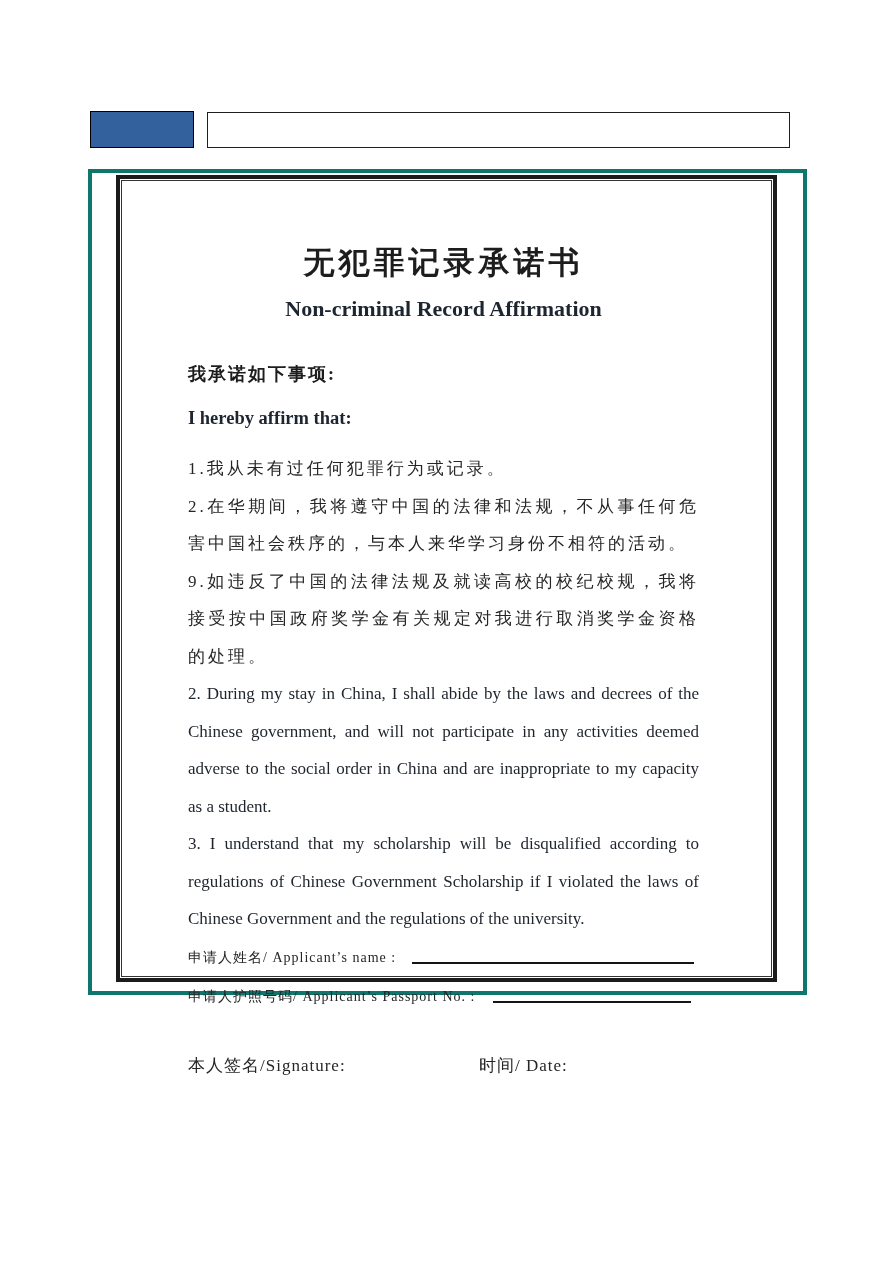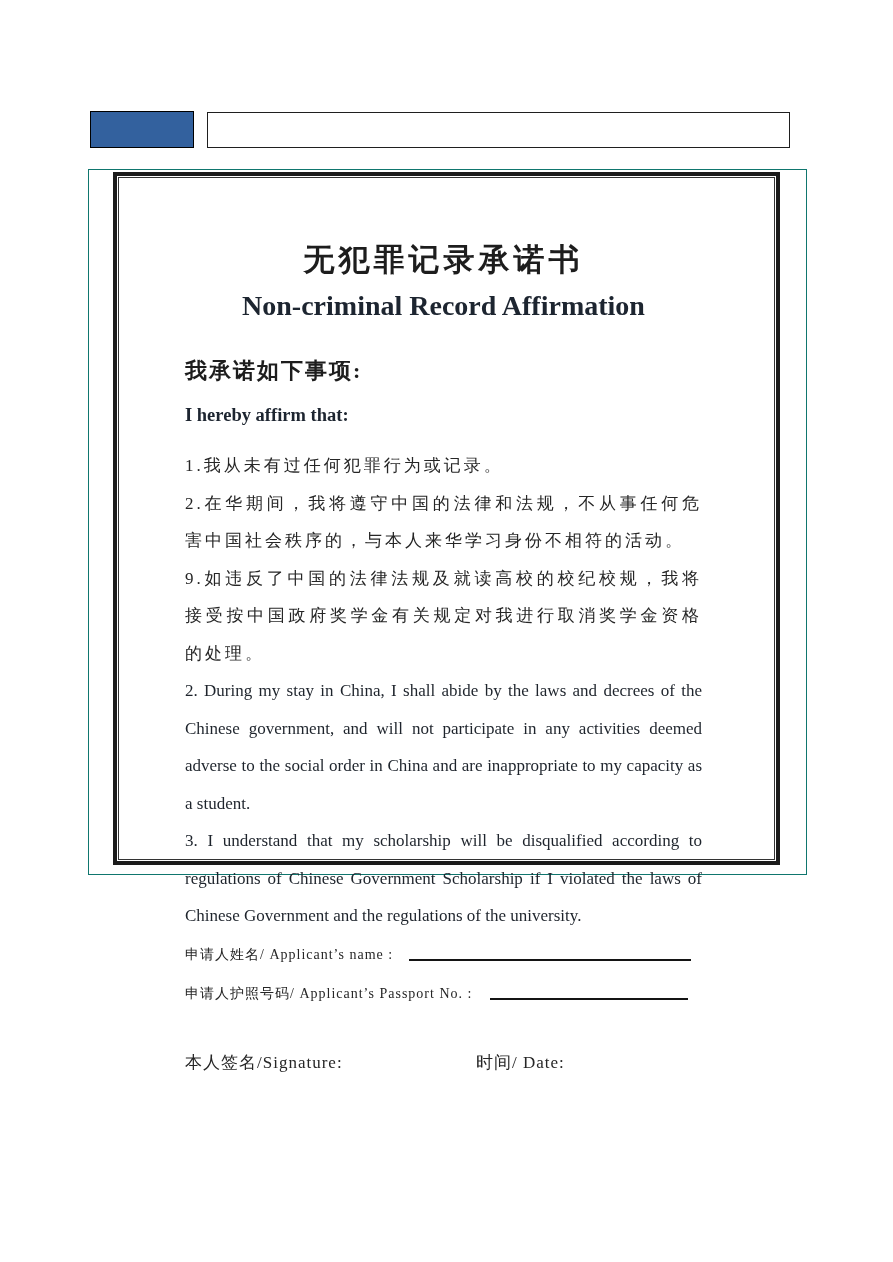--- a/index.html
+++ b/index.html
@@ -30,22 +30,22 @@
     left: 207px; top: 112px;
     width: 583px; height: 36px;
     background: #ffffff;
     border: 1px solid #1f1f1f;
     box-sizing: border-box;
   }
   
   .scan {
     position: absolute;
     left: 88px; top: 169px;
-    width: 719px; height: 706px;
-    border: 1px solid #0f766e;
+    width: 719px; height: 826px;
+    border: 4px solid #0f766e;
     box-sizing: border-box;
     background: #ffffff;
   }
   .frame {
     position: absolute;
     left: 24px; top: 2px; right: 26px; bottom: 9px;
     border: 4px solid #1b1b1b;
   }
   .frame-inner {
     position: absolute;
@@ -62,29 +62,29 @@
     margin: 64px 0 0 0;
     font-size: 31px;
     line-height: 36px;
     font-weight: bold;
     text-align: center;
     letter-spacing: 4px;
     color: #1d1d1d;
   }
   .title-en {
     margin: 16px 0 0 0;
-    font-size: 28px;
+    font-size: 22px;
     line-height: 24px;
     font-weight: bold;
     text-align: center;
     color: #1d2530;
   }
   .heading-zh {
     margin: 41px 0 0 0;
-    font-size: 22px;
+    font-size: 18px;
     line-height: 24px;
     font-weight: bold;
     letter-spacing: 2px;
     color: #1d1d1d;
   }
   .heading-en {
     margin: 20px 0 0 0;
     font-size: 18.5px;
     line-height: 24px;
     font-weight: bold;

